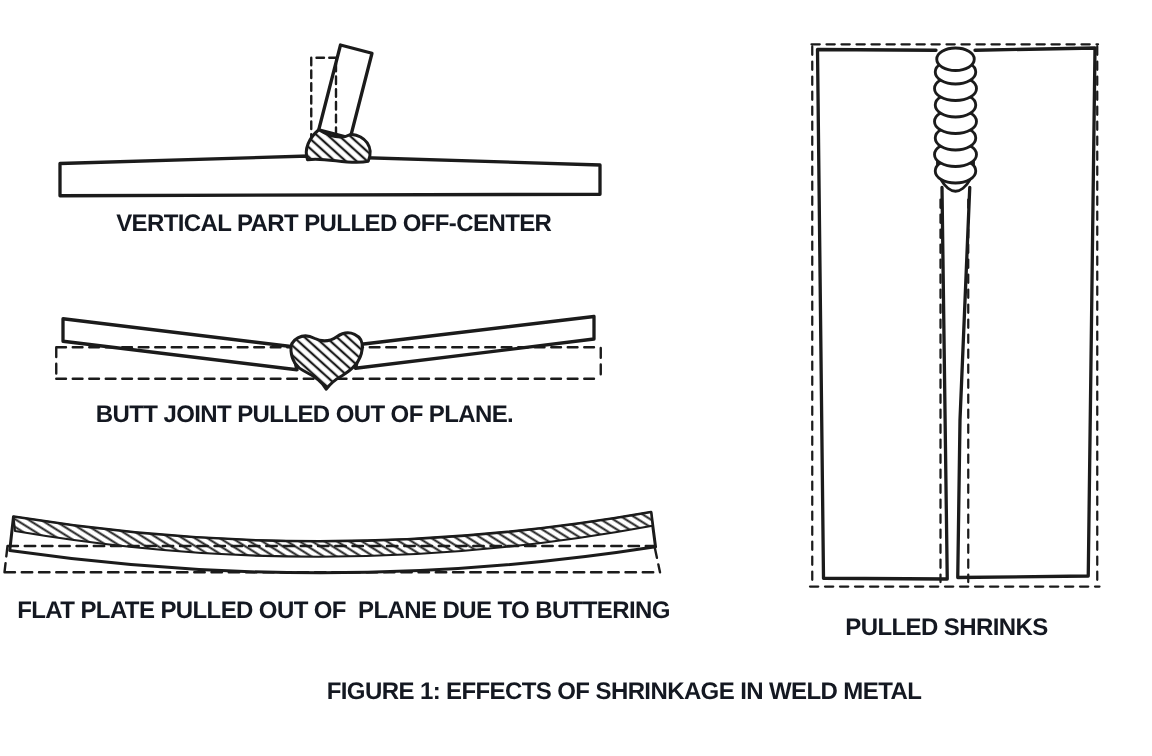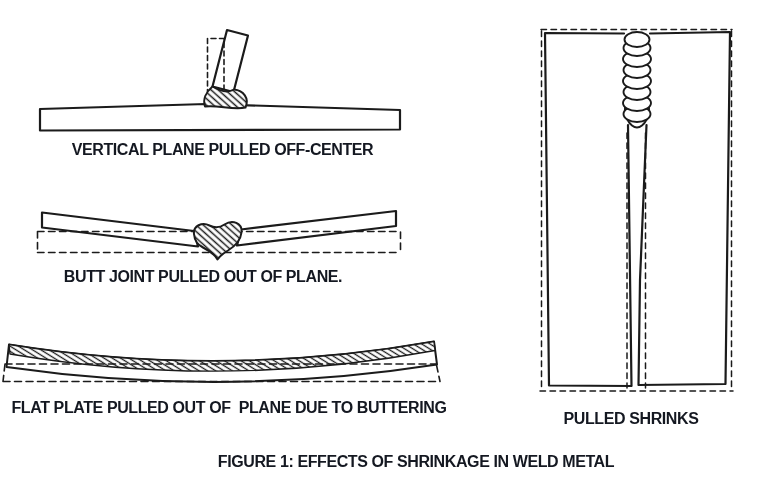--- a/index.html
+++ b/index.html
@@ -84,19 +84,19 @@
         <ellipse cx="637" cy="92" rx="13.5" ry="8"></ellipse>
         <ellipse cx="637" cy="81" rx="14" ry="8"></ellipse>
         <ellipse cx="637" cy="70" rx="13.5" ry="8"></ellipse>
         <ellipse cx="637" cy="59" rx="14" ry="8"></ellipse>
         <ellipse cx="637" cy="48" rx="13.5" ry="8"></ellipse>
         <ellipse cx="637" cy="39.5" rx="12.5" ry="7.5"></ellipse>
       </g>
     </g>
   </svg>
 
-  <div class="cap cap1">VERTICAL PLANE PULLED OFF-CENTER</div>
+  <div class="cap cap1">VERTICAL PART PULLED OFF-CENTER</div>
   <div class="cap cap3">FLAT PLATE PULLED OUT OF  PLANE DUE TO BUTTERING</div>
   <div class="cap cap2">BUTT JOINT PULLED OUT OF PLANE.</div>
   <div class="cap cap4">PULLED SHRINKS</div>
   <div class="cap figcap">FIGURE 1: EFFECTS OF SHRINKAGE IN WELD METAL</div>
 
 </div>
 
 </body></html>

